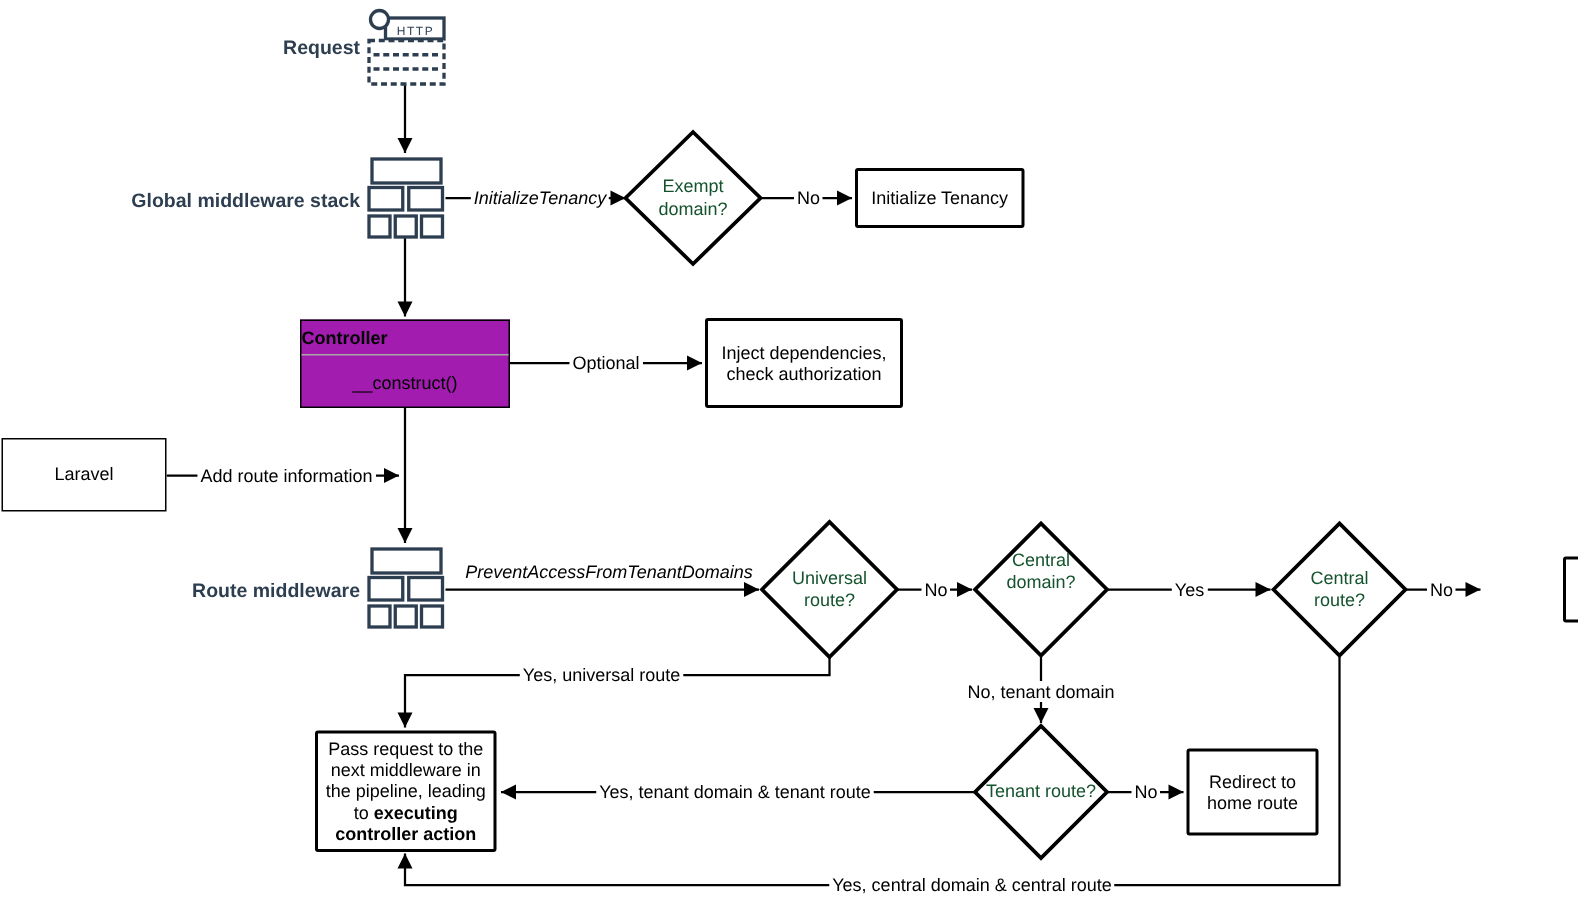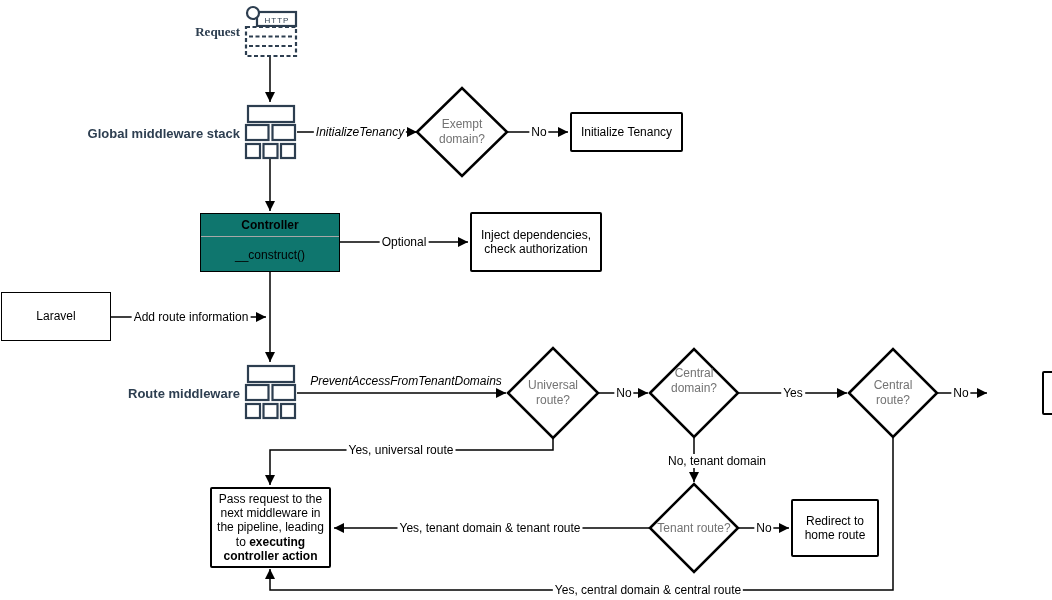--- a/index.html
+++ b/index.html
@@ -8,26 +8,26 @@
     font-family:"Liberation Sans", sans-serif; color:#000; overflow:hidden;
   }
   svg.layer { position:absolute; left:0; top:0; }
   .node {
     position:absolute; box-sizing:border-box; background:#fff;
     display:flex; align-items:center; justify-content:center;
     text-align:center; font-size:12px; line-height:1.2; color:#000;
   }
   .rounded { border:2.5px solid #000; border-radius:2px; }
   .plain   { border:1.5px solid #000; }
-  .uml { position:absolute; box-sizing:border-box; background:#0f766e; border:1.5px solid #000; font-size:12px; text-align:center; }
+  .uml { position:absolute; box-sizing:border-box; background:#a21caf; border:1.5px solid #000; font-size:12px; }
   .uml .uml-title { height:22px; line-height:22px; font-weight:bold; border-bottom:1px solid #a8a8a8; }
   .uml .uml-body  { height:35px; display:flex; align-items:center; justify-content:center; }
   .diamond-label {
     position:absolute; transform:translate(-50%,-50%); width:74px;
-    text-align:center; font-size:12px; line-height:1.25; color:#737373; pointer-events:none;
+    text-align:center; font-size:12px; line-height:1.25; color:#14532d; pointer-events:none;
   }
   .edge-label {
     position:absolute; transform:translate(-50%,-50%); background:#fff;
     padding:0 2px; font-size:12px; white-space:nowrap; color:#000;
   }
   .italic { font-style:italic; }
   .side-label {
     position:absolute; font-weight:bold; font-size:13px; color:#2d3e50;
     text-align:right; white-space:nowrap;
   }
@@ -94,21 +94,21 @@
     <g transform="translate(245,365)" stroke="#2d3e50" stroke-width="2.2" fill="#fff">
       <rect x="3" y="1" width="46" height="16"></rect>
       <rect x="1" y="20" width="22.5" height="15"></rect>
       <rect x="27.5" y="20" width="22.5" height="15"></rect>
       <rect x="1" y="39" width="14" height="14"></rect>
       <rect x="18.5" y="39" width="14" height="14"></rect>
       <rect x="36" y="39" width="14" height="14"></rect>
     </g>
   </svg>
 
-  <div class="side-label" style="left:120px; top:24px; width:120px;font-family:Liberation Serif, serif;">Request</div>
+  <div class="side-label" style="left:120px; top:24px; width:120px;">Request</div>
   <div class="side-label" style="left:60px; top:126px; width:180px;">Global middleware stack</div>
   <div class="side-label" style="left:100px; top:386px; width:140px;">Route middleware</div>
 
   <div class="node rounded" style="left:570px; top:112px; width:113px; height:40px;">
     <span>Initialize Tenancy</span>
   </div>
 
   <div class="uml" style="left:200px; top:213px; width:140px; height:59px;">
     <div class="uml-title">Controller</div>
     <div class="uml-body">
@@ -144,18 +144,18 @@
 
   <div class="edge-label italic" style="left:360px; top:132px;">InitializeTenancy</div>
   <div class="edge-label" style="left:539px; top:132px;">No</div>
   <div class="edge-label" style="left:404px; top:242px;">Optional</div>
   <div class="edge-label" style="left:191px; top:317px;">Add route information</div>
   <div class="edge-label italic" style="left:406px; top:381px;">PreventAccessFromTenantDomains</div>
   <div class="edge-label" style="left:624px; top:393px;">No</div>
   <div class="edge-label" style="left:793px; top:393px;">Yes</div>
   <div class="edge-label" style="left:961px; top:393px;">No</div>
   <div class="edge-label" style="left:401px; top:450px;">Yes, universal route</div>
-  <div class="edge-label" style="left:694px; top:461px;margin-left:23px;">No, tenant domain</div>
+  <div class="edge-label" style="left:694px; top:461px;">No, tenant domain</div>
   <div class="edge-label" style="left:490px; top:528px;">Yes, tenant domain &amp; tenant route</div>
   <div class="edge-label" style="left:764px; top:528px;">No</div>
   <div class="edge-label" style="left:648px; top:590px;">Yes, central domain &amp; central route</div>
 
 </div>
 
 </body></html>

